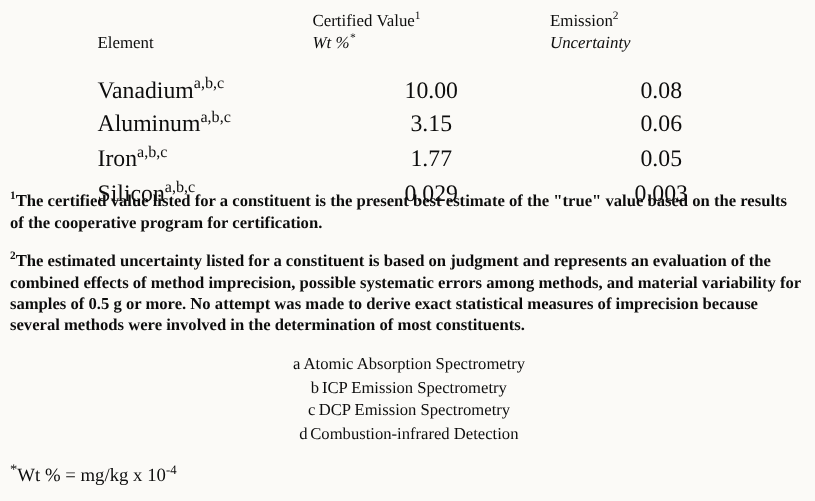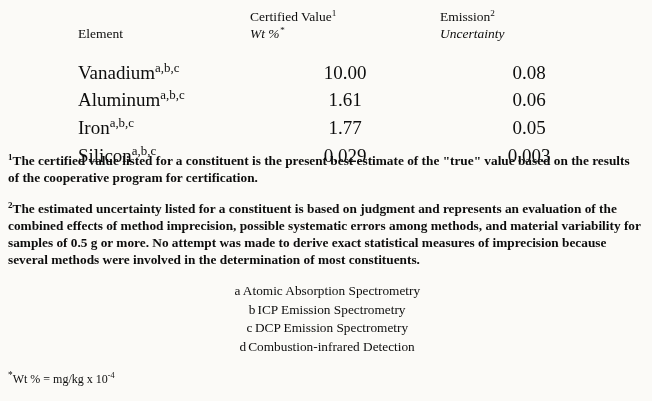--- a/index.html
+++ b/index.html
@@ -107,21 +107,21 @@
     margin: 0;
     white-space: nowrap;
   }
   .methods .marker {
     display: inline-block;
     width: 11px;
   }
 
   .footnote-unit {
     margin-top: 15px;
-    font-size: 12px;
+    font-size: 15px;
   }
   .footnote-unit .star {
     font-size: 0.78em;
     vertical-align: super;
     line-height: 0;
   }
   .footnote-unit .exp {
     font-size: 0.68em;
     vertical-align: super;
     line-height: 0;
@@ -155,21 +155,21 @@
           <td></td>
         </tr>
 
       <tr>
         <td class="cell-element"><span>Vanadium</span><span class="sup-letters">a,b,c</span></td>
         <td class="cell-value">10.00</td>
         <td class="cell-unc">0.08</td>
       </tr>
       <tr>
         <td class="cell-element"><span>Aluminum</span><span class="sup-letters">a,b,c</span></td>
-        <td class="cell-value">1.61</td>
+        <td class="cell-value">3.15</td>
         <td class="cell-unc">0.06</td>
       </tr>
       <tr>
         <td class="cell-element"><span>Iron</span><span class="sup-letters">a,b,c</span></td>
         <td class="cell-value">1.77</td>
         <td class="cell-unc">0.05</td>
       </tr>
       <tr>
         <td class="cell-element"><span>Silicon</span><span class="sup-letters">a,b,c</span></td>
         <td class="cell-value">0.029</td>

